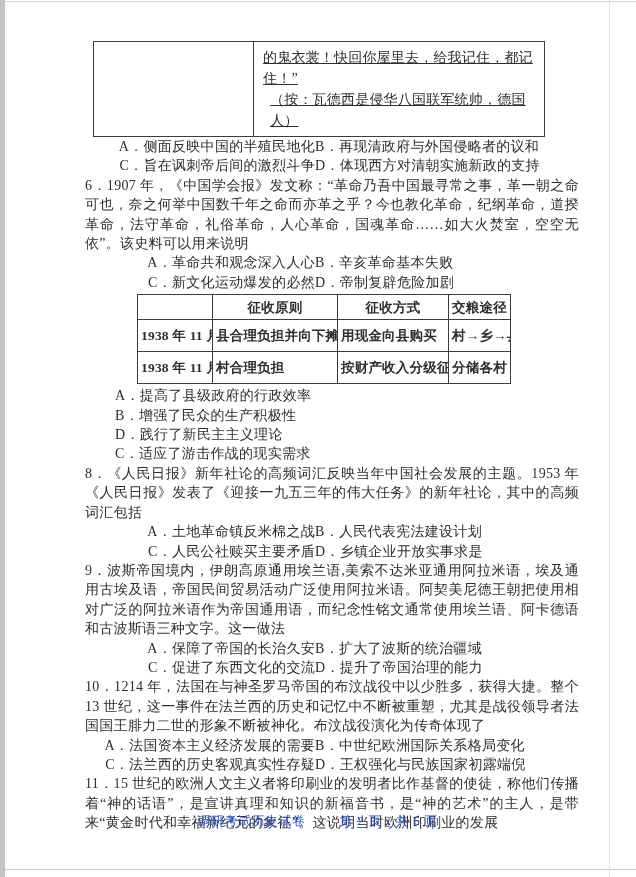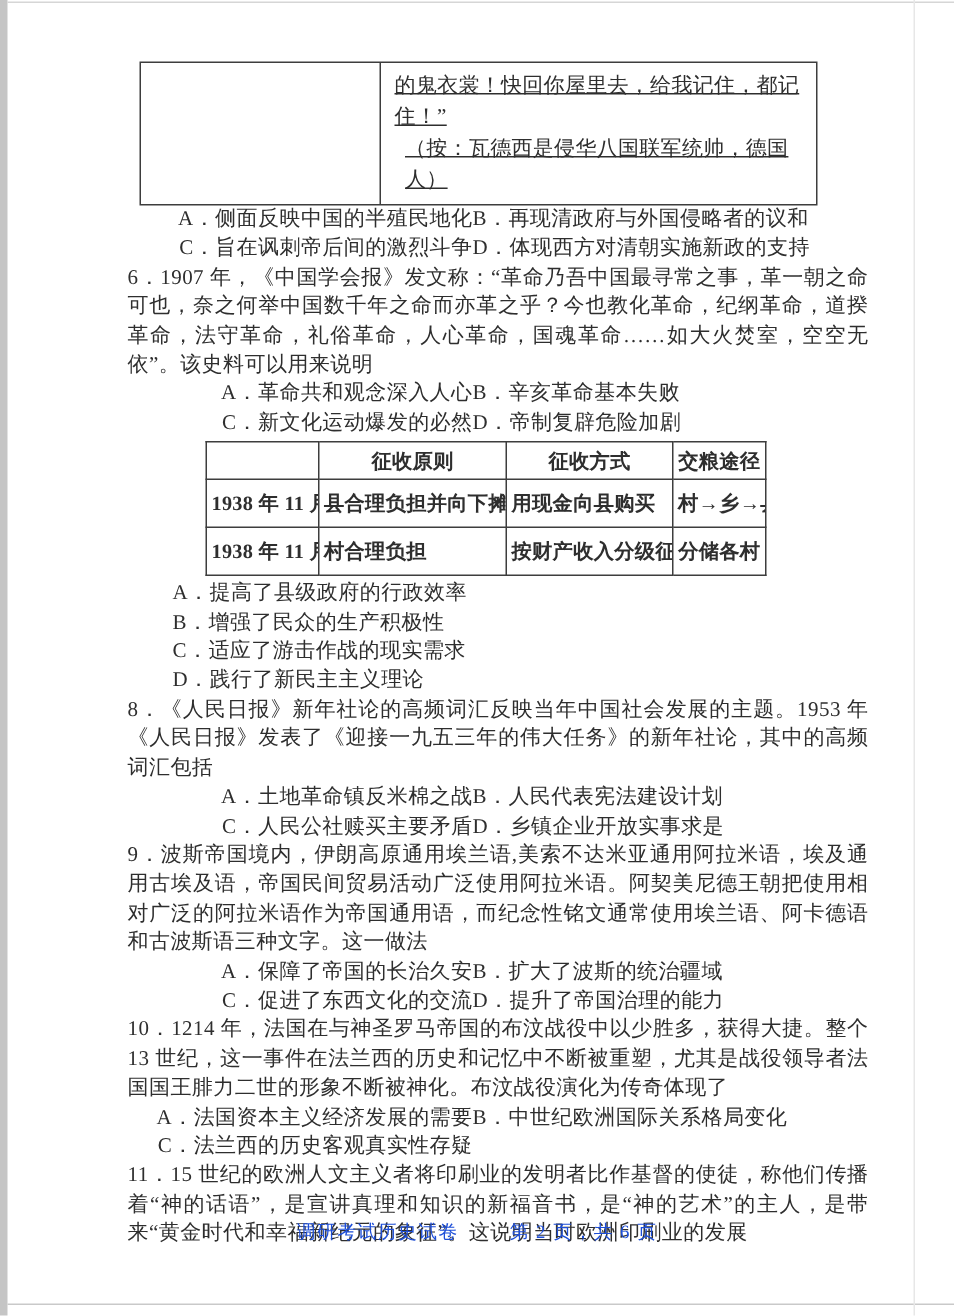--- a/index.html
+++ b/index.html
@@ -179,22 +179,22 @@
       <td class="c-period">1938 年 11 月后</td>
       <td class="c-principle">村合理负担</td>
       <td class="c-method">按财产收入分级征收</td>
       <td class="c-route">分储各村</td>
     </tr>
   </tbody>
     </table>
   <div class="opts-st">
     <p>A．提高了县级政府的行政效率</p>
     <p>B．增强了民众的生产积极性</p>
+    <p>D．践行了新民主主义理论</p>
     <p>C．适应了游击作战的现实需求</p>
-    <p>D．践行了新民主主义理论</p>
   </div>
 
   <p>8．《人民日报》新年社论的高频词汇反映当年中国社会发展的主题。1953 年《人民日报》发表了《迎接一九五三年的伟大任务》的新年社论，其中的高频词汇包括</p>
   <div class="opts flush">
     <span class="o1">A．土地革命镇反米棉之战</span>
     <span class="o2">B．人民代表宪法建设计划</span>
   </div>
   <div class="opts flush">
     <span class="o1">C．人民公社赎买主要矛盾</span>
     <span class="o2">D．乡镇企业开放实事求是</span>
@@ -210,20 +210,21 @@
     <span class="o2">D．提升了帝国治理的能力</span>
   </div>
 
   <p>10．1214 年，法国在与神圣罗马帝国的布汶战役中以少胜多，获得大捷。整个 13 世纪，这一事件在法兰西的历史和记忆中不断被重塑，尤其是战役领导者法国国王腓力二世的形象不断被神化。布汶战役演化为传奇体现了</p>
   <div class="opts flush">
     <span class="o1">A．法国资本主义经济发展的需要</span>
     <span class="o2">B．中世纪欧洲国际关系格局变化</span>
   </div>
   <div class="opts flush">
     <span class="o1">C．法兰西的历史客观真实性存疑</span>
+    <span class="o2">D．王权强化与民族国家初露端倪</span>
   </div>
 
   <p>11．15 世纪的欧洲人文主义者将印刷业的发明者比作基督的使徒，称他们传播着“神的话语”，是宣讲真理和知识的新福音书，是“神的艺术”的主人，是带来“黄金时代和幸福新纪元的象征”。这说明当时欧洲印刷业的发展</p>
 
 </div>
 
 <div class="footer">
   <span>调研考试历史试卷</span><span class="gap"></span><span>第 2 页，共 6 页</span>
 </div>
 

